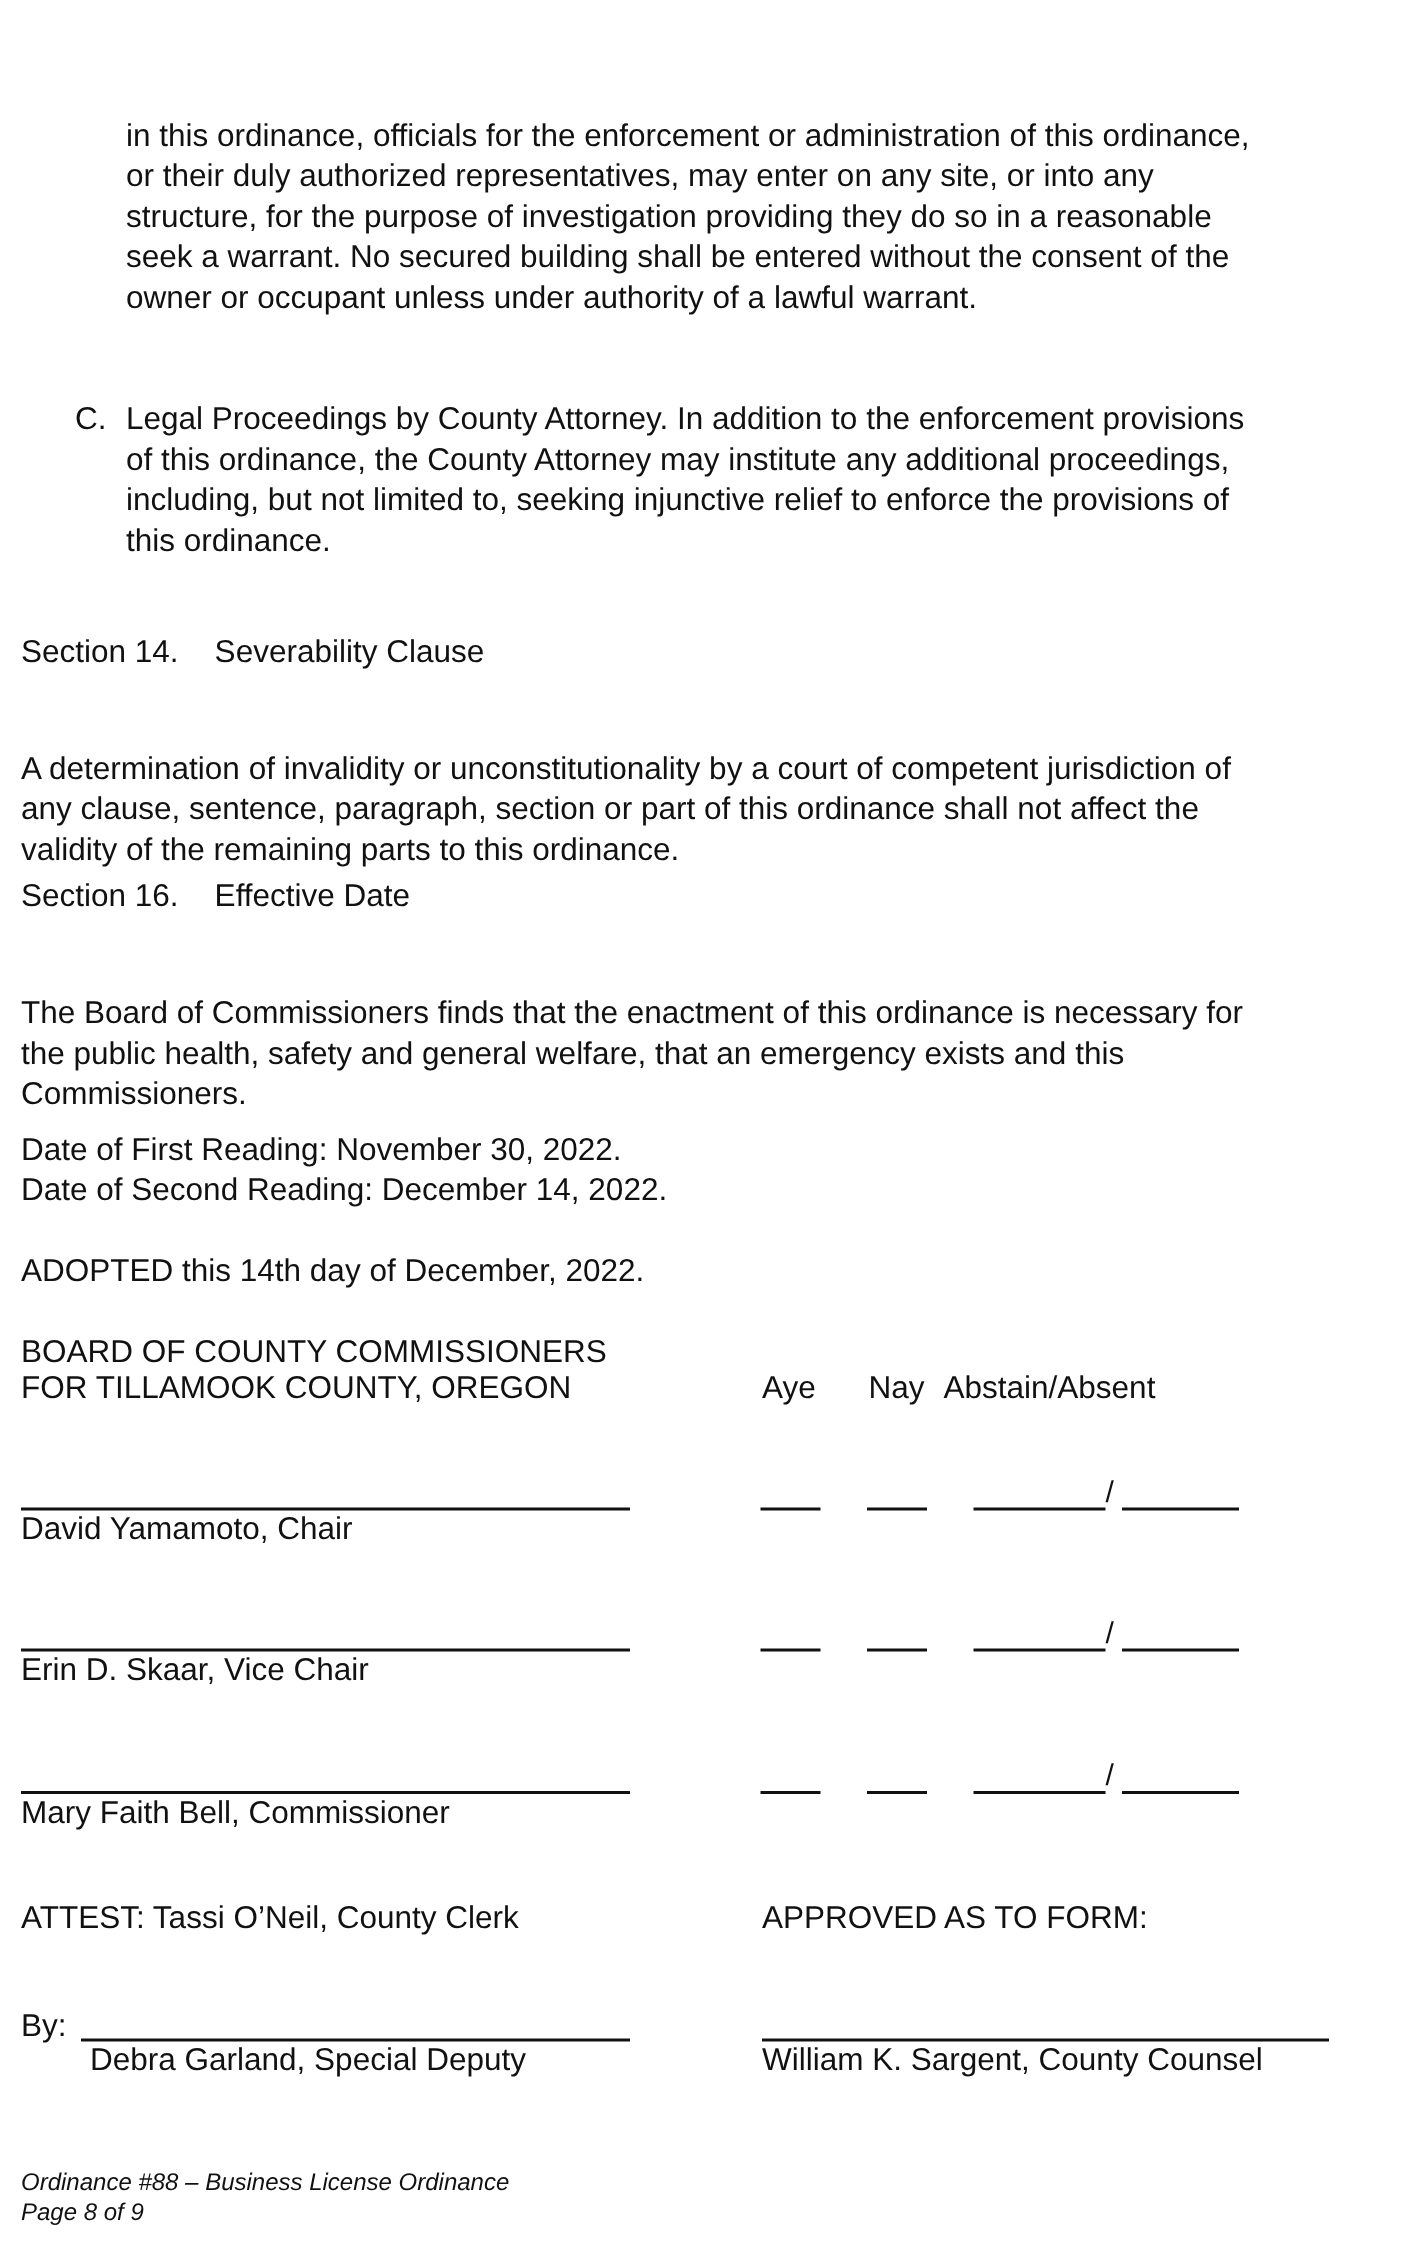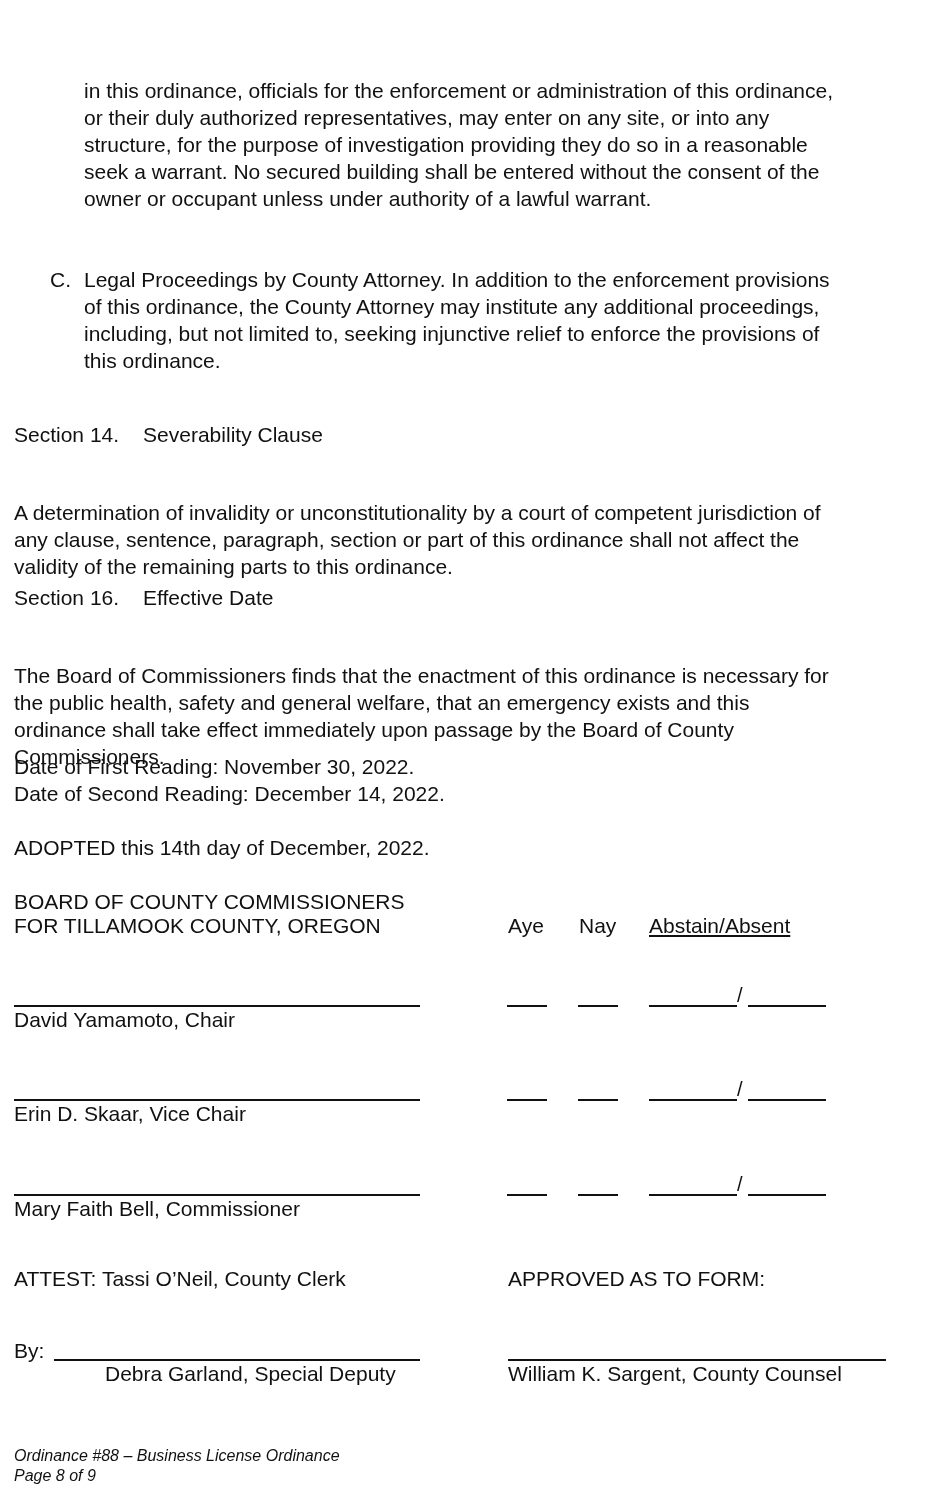--- a/index.html
+++ b/index.html
@@ -41,33 +41,32 @@
 <div class="para full" style="top:455px;">
   <div>A determination of invalidity or unconstitutionality by a court of competent jurisdiction of</div>
   <div>any clause, sentence, paragraph, section or part of this ordinance shall not affect the</div>
   <div>validity of the remaining parts to this ordinance.</div>
 </div>
 
 <div class="abs u" style="left:14px; top:564px;"><span>Section 16.</span><span class="tab"></span><span>Effective Date</span></div>
 <div class="para full" style="top:618px;">
   <div>The Board of Commissioners finds that the enactment of this ordinance is necessary for</div>
   <div>the public health, safety and general welfare, that an emergency exists and this</div>
-  <div>ordinance shall take effect immediately upon passage by the Board of County</div>
   <div>Commissioners.</div>
 </div>
 
 <div class="abs" style="left:14px; top:753px;">Date of First Reading:  November 30, 2022.</div>
 <div class="abs" style="left:14px; top:780px;">Date of Second Reading:  December 14, 2022.</div>
 <div class="abs" style="left:14px; top:834px;">ADOPTED this 14th day of December, 2022.</div>
 
 <div class="abs" style="left:14px; top:888px;">BOARD OF COUNTY COMMISSIONERS</div>
 <div class="abs" style="left:14px; top:912px;">FOR TILLAMOOK COUNTY, OREGON</div>
 <div class="abs" style="left:508px; top:912px;text-align:right;">Aye</div>
 <div class="abs" style="left:579px; top:912px;">Nay</div>
-<div class="abs" style="left:649px; top:912px;text-decoration:underline;">Abstain/Absent</div>
+<div class="abs" style="left:629px; top:912px;">Abstain/Absent</div>
 
 <div>
   <div class="line" style="left:14px; top:1005px; width:406px;"></div>
   <div class="line" style="left:507px; top:1005px; width:40px;"></div>
   <div class="line" style="left:578px; top:1005px; width:40px;"></div>
   <div class="line" style="left:649px; top:1005px; width:88px;"></div>
   <div class="slash" style="left:737px; top:982px;">/</div>
   <div class="line" style="left:748px; top:1005px; width:78px;"></div>
   <div class="abs" style="left:14px; top:1006px;">David Yamamoto, Chair</div>
 </div>
@@ -90,19 +89,19 @@
   <div class="slash" style="left:737px; top:1171px;">/</div>
   <div class="line" style="left:748px; top:1194px; width:78px;"></div>
   <div class="abs" style="left:14px; top:1195px;">Mary Faith Bell, Commissioner</div>
 </div>
 
 <div class="abs" style="left:14px; top:1265px;">ATTEST:  Tassi O’Neil, County Clerk</div>
 <div class="abs" style="left:508px; top:1265px;text-align:center;">APPROVED AS TO FORM:</div>
 
 <div class="abs" style="left:14px; top:1337px;">By:</div>
 <div class="line" style="left:54px; top:1359px; width:366px;"></div>
-<div class="abs" style="left:60px; top:1360px;margin-left:45px;">Debra Garland, Special Deputy</div>
+<div class="abs" style="left:60px; top:1360px;">Debra Garland, Special Deputy</div>
 
 <div class="line" style="left:508px; top:1359px; width:378px;"></div>
 <div class="abs" style="left:508px; top:1360px;">William K. Sargent, County Counsel</div>
 
 <div class="abs footer" style="left:14px; top:1446px;">Ordinance #88 – Business License Ordinance</div>
 <div class="abs footer" style="left:14px; top:1466px;">Page 8 of 9</div>
 
 </body></html>

